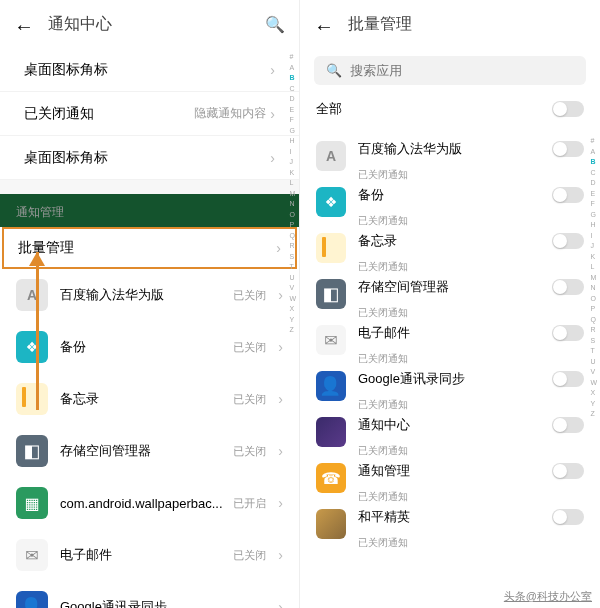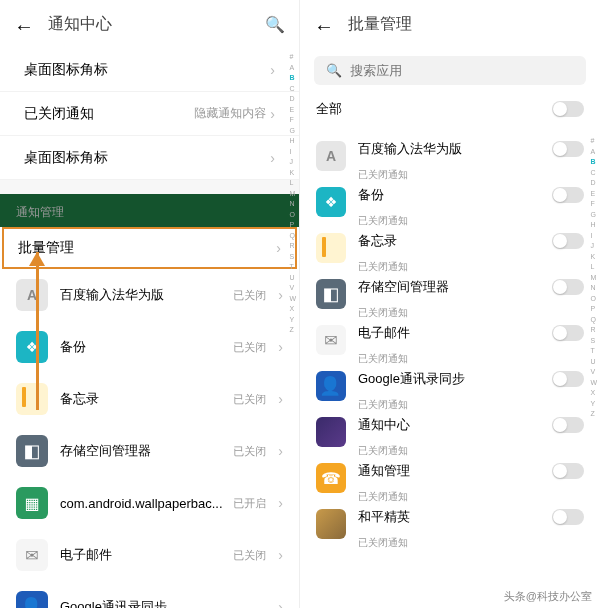--- a/index.html
+++ b/index.html
@@ -43,21 +43,21 @@
 .br-row .app-icon { width: 30px; height: 30px; }
 .br-text { flex: 1; display: flex; flex-direction: column; overflow: hidden; }
 .br-name { font-size: 13px; color: #000; line-height: 1.2; }
 .br-sub { font-size: 10px; color: #999; line-height: 1.2; margin-top: 12px; }
 .toggle { width: 32px; height: 16px; background: #e0e0e0; border-radius: 10px; position: relative; flex-shrink: 0; }
 .toggle::after { content: ""; position: absolute; width: 14px; height: 14px; background: #fff; border-radius: 50%; top: 1px; left: 1px; box-shadow: 0 1px 2px rgba(0,0,0,0.2); }
 .index-rail { position: absolute; right: 2px; top: 52px; bottom: 20px; display: flex; flex-direction: column; justify-content: flex-start; gap: 0; font-size: 7px; color: #aaa; line-height: 1.5; }
 .index-rail.right { top: 136px; }
 .index-rail span { padding: 0 1px; }
 .index-rail .active { color: #1cb5c4; font-weight: bold; }
-.watermark { position: absolute; bottom: 4px; right: 8px; font-size: 11px; color: #888; z-index: 20; pointer-events: none; }
+.watermark { position: absolute; bottom: 4px; right: 8px; font-size: 11px; color: #888; z-index: 20; pointer-events: none; text-decoration: underline; }
 </style>
 </head>
 <body>
 
 <div class="screen left">
   <div class="header">
     <span class="back-arrow">←</span>
     <span class="header-title">通知中心</span>
     <span class="search-icon">🔍</span>
   </div>

